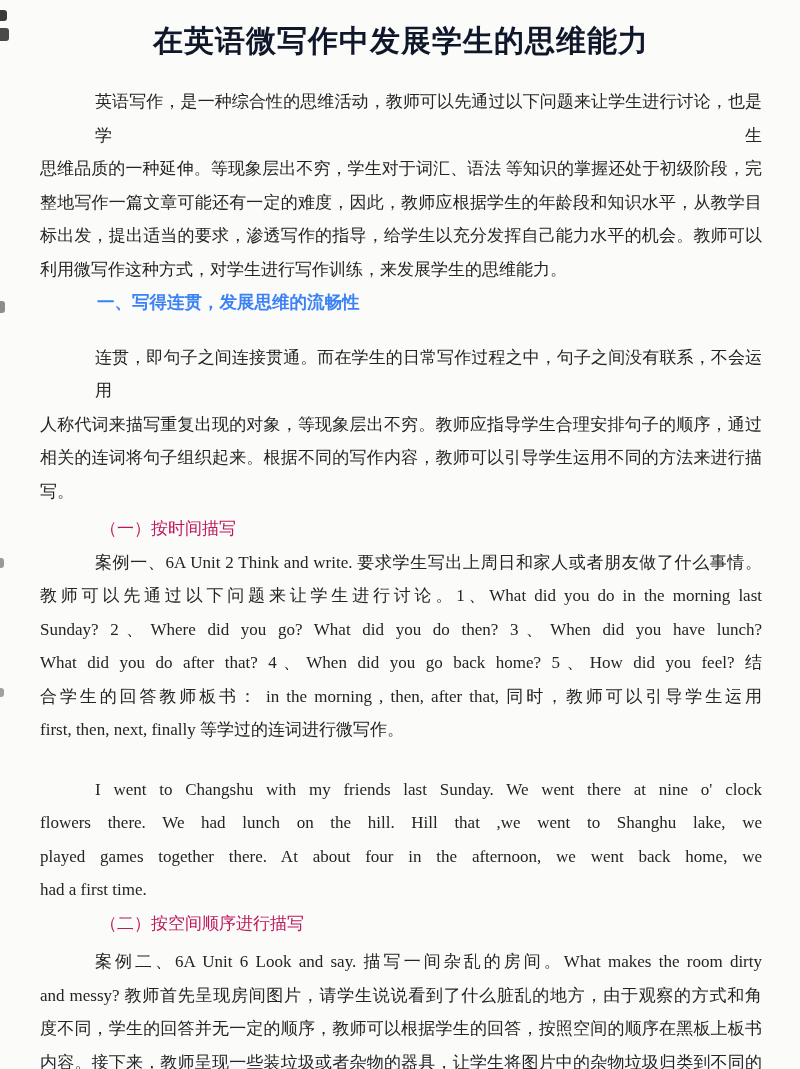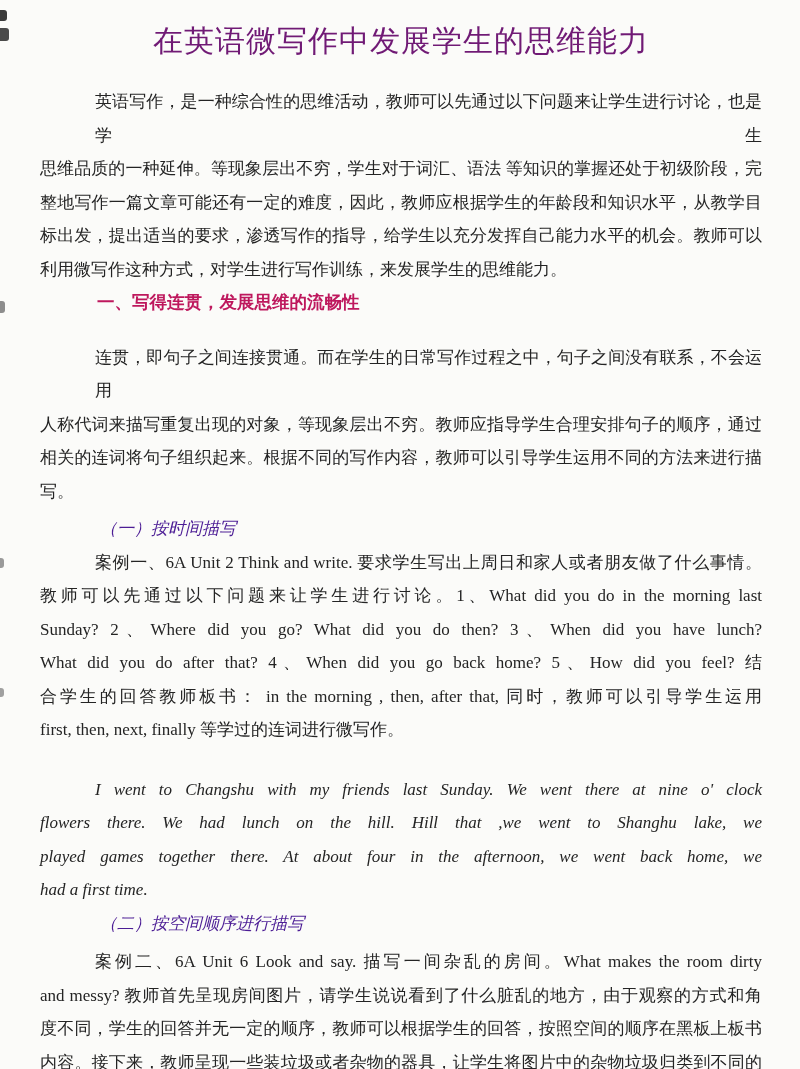--- a/index.html
+++ b/index.html
@@ -7,54 +7,53 @@
     width: 800px; height: 1069px;
     background: #fbfbf9;
     overflow: hidden;
     font-family: "Liberation Serif", "DejaVu Serif", serif;
     color: #242424;
     position: relative;
   }
   .page { padding: 21px 38px 0 40px; }
   .doc-title {
     text-align: center;
-    font-weight: 400;
+    font-weight: 700;
     font-size: 30px;
     line-height: 40px;
-    color: #701a75;
+    color: #0f172a;
     letter-spacing: 1px;
   }
   .line {
     font-size: 17px;
     line-height: 33.5px;
     text-align: justify;
     text-align-last: justify;
     white-space: normal;
     color: #242424;
   }
   .line.end { text-align-last: left; }
   .line.indent { padding-left: 55px; }
   .p1 { margin-top: 24px; }
   .p2 { margin-top: 21px; }
-  .p4 { margin-top: 26px; font-style: italic; }
+  .p4 { margin-top: 26px; }
   .p5 { margin-top: 5px; }
   .h1 {
     font-family: "Liberation Sans", "DejaVu Sans", sans-serif;
     font-weight: 700;
     font-size: 17.5px;
     line-height: 33.5px;
     padding-left: 57px;
-    color: #be185d;
+    color: #3b82f6;
   }
   .subhead {
-    font-style: italic;
     font-size: 17px;
     line-height: 33.5px;
     padding-left: 60px;
-    color: #4c1d95;
+    color: #be185d;
   }
   .sub1 { margin-top: 4px; }
   
   .speck { position: absolute; left: 0; background: #3a3a3a; border-radius: 0 3px 3px 0; }
   .speck.s1 { top: 10px; width: 7px; height: 11px; }
   .speck.s2 { top: 28px; width: 9px; height: 13px; background: #4a4a4a; }
   .speck.s3 { top: 301px; width: 5px; height: 12px; background: #8d8d8d; }
   .speck.s4 { top: 558px; width: 4px; height: 10px; background: #9a9a9a; }
   .speck.s5 { top: 688px; width: 4px; height: 9px; background: #a0a0a0; }
 </style>

